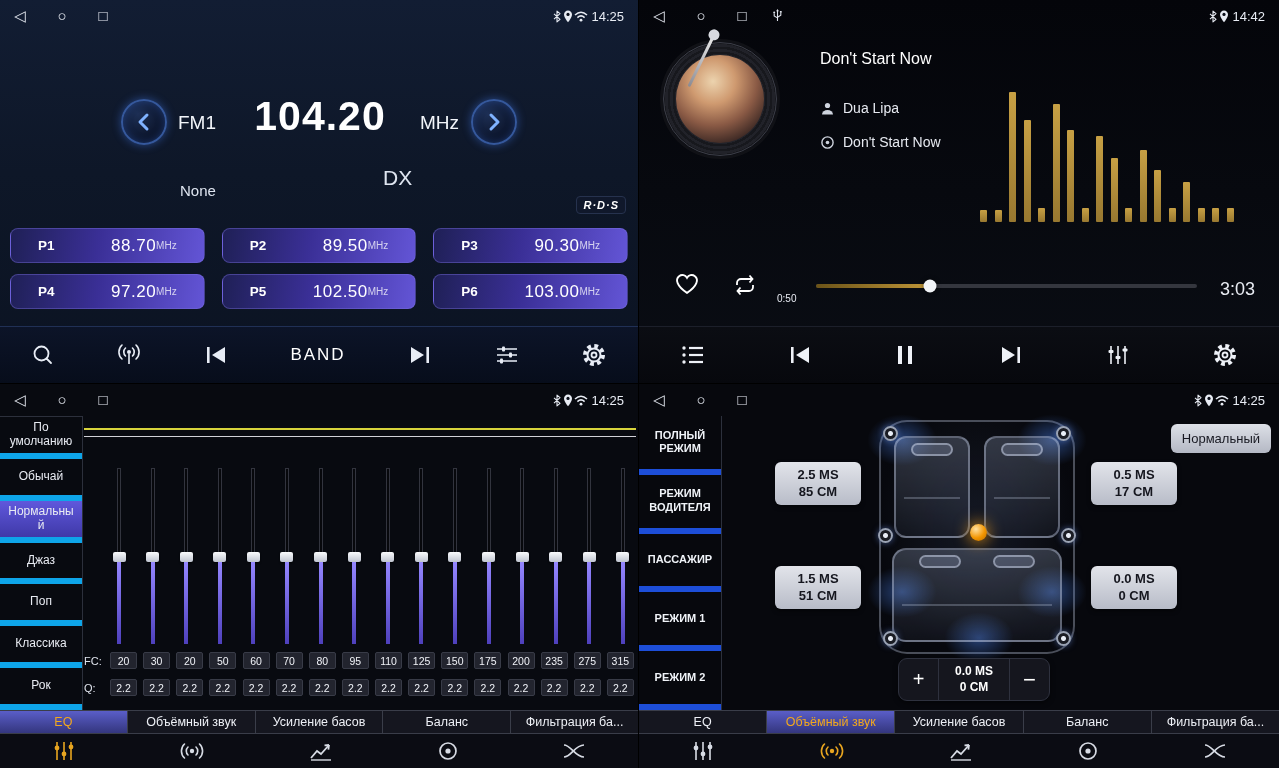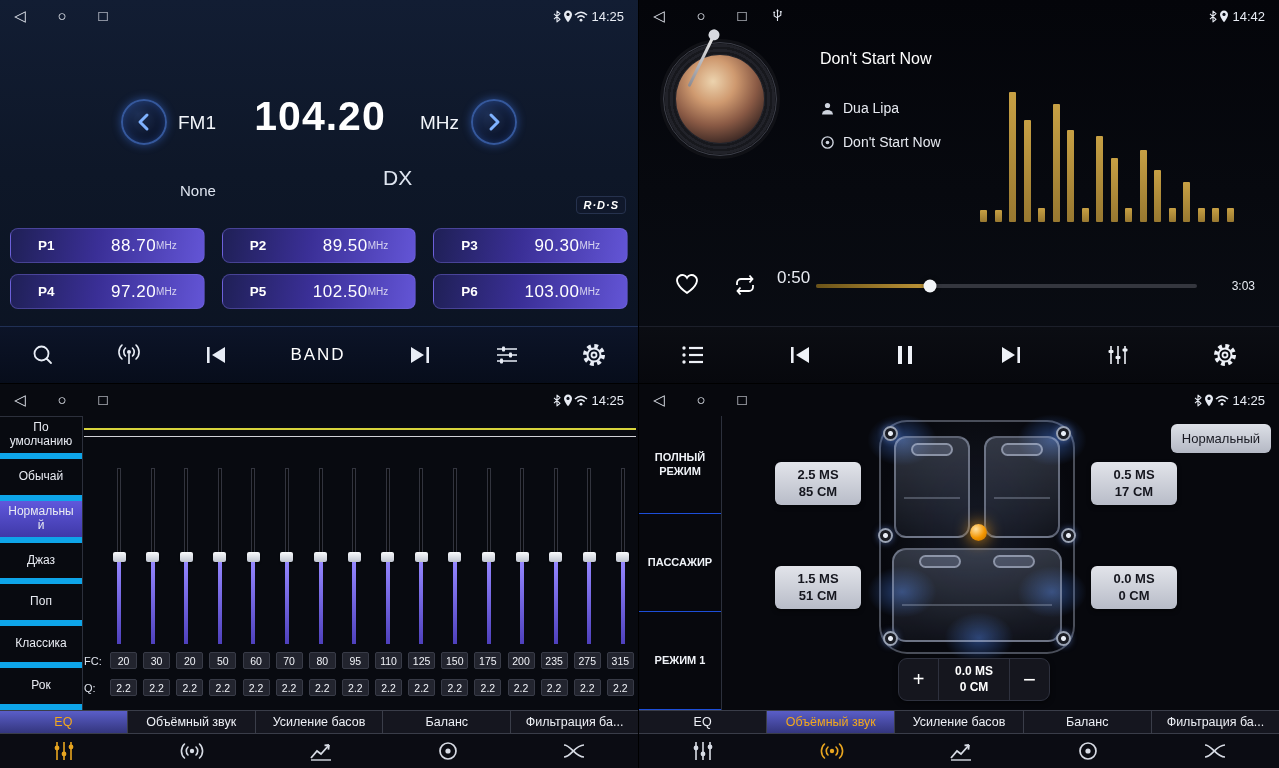--- a/index.html
+++ b/index.html
@@ -65,22 +65,22 @@
     background:linear-gradient(180deg,#f0f0f0,#8a8a92);transform:rotate(26deg);transform-origin:1.5px 4px}
   .tonearm::before{content:"";position:absolute;left:-4px;top:-5px;width:11px;height:11px;border-radius:50%;background:#d8dae0}
   .song-title{position:absolute;left:181px;top:50px;font-size:16px;font-weight:400;color:#fff}
   .meta{position:absolute;left:182px;display:flex;align-items:center;gap:9px;font-size:14px;color:#e6e9f0}
   .meta .micon{display:flex;color:#cfd4de}
   .m-artist{top:100px}.m-track{top:134px}
   .spectrum{position:absolute;left:341px;top:86px;width:278px;height:136px;display:flex;align-items:flex-end;gap:7.5px}
   .spec-bar{width:7px;flex:0 0 auto;border-radius:1px;background:linear-gradient(180deg,#c7a044,#987830)}
   .fav-btn{position:absolute;left:34px;top:271px;background:none;border:none;color:#fff;cursor:pointer}
   .repeat-btn{position:absolute;left:92px;top:274px;background:none;border:none;color:#fff;cursor:pointer}
-  .t-elapsed{position:absolute;left:138px;top:268px;font-size:17px;color:#e8ebf2}
-  .t-total{position:absolute;right:24px;top:279px;font-size:12px;color:#e8ebf2}
+  .t-elapsed{position:absolute;left:138px;top:293px;font-size:10px;color:#e8ebf2}
+  .t-total{position:absolute;right:24px;top:279px;font-size:18px;color:#e8ebf2}
   .progress{position:absolute;left:177px;right:82px;top:284px;height:4px;border-radius:2px;background:#34363e;cursor:pointer}
   .progress-fill{position:absolute;left:0;top:0;bottom:0;border-radius:2px;background:linear-gradient(90deg,#6b5318,#c09638)}
   .progress-knob{position:absolute;top:50%;left:30%;width:13px;height:13px;border-radius:50%;background:#f2f4f8;
     transform:translate(-50%,-50%);box-shadow:0 0 4px rgba(0,0,0,.6);cursor:grab}
   .toolbar2{position:absolute;left:0;right:0;bottom:0;height:57px;display:flex;align-items:center;justify-content:space-around;
     background:linear-gradient(180deg,#0b0d13,#07080d);border-top:1px solid #1c1f2a;color:#eef1f7}
 
   
   .q-eq{background:#080a10;border-right:1px solid #000}
   .eq-side{position:absolute;left:0;top:32px;width:83px;bottom:58px;display:flex;flex-direction:column;
@@ -111,21 +111,21 @@
   .tab.active{background:linear-gradient(180deg,#5a5ec8,#34367e);color:#f2a81d}
   .iconbar{position:absolute;left:0;right:0;bottom:0;height:34px;background:#0b0c13;display:flex;align-items:center;
     justify-content:space-around;color:#d7dbe4}
   .ibtn{background:none;border:none;color:inherit;cursor:pointer;display:flex}
   .ibtn.active{color:#e8a520}
 
   
   .q-sf{background:#07080d}
   .sf-menu{position:absolute;left:0;top:32px;width:83px;bottom:58px;display:flex;flex-direction:column;border-right:1px solid #2c303c}
   .sf-item{flex:1;display:flex;align-items:center;justify-content:center;text-align:center;font-size:11px;font-weight:700;
-    color:#f0f3f8;border-bottom:1px solid #1d4ed8;padding:0 6px;line-height:1.25;cursor:pointer}
+    color:#f0f3f8;border-bottom:6px solid #1d4ed8;padding:0 6px;line-height:1.25;cursor:pointer}
   .profile-btn{position:absolute;right:8px;top:40px;background:linear-gradient(180deg,#dde0e7,#b4b8c4);border:none;
     border-radius:6px;padding:7px 11px;font-size:13px;color:#181922;cursor:pointer}
   .cabin{position:absolute;left:240px;top:36px;width:196px;height:234px;border-radius:28px;
     border:2px solid rgba(175,185,205,.4);
     background:radial-gradient(ellipse at 50% 45%,rgba(70,85,120,.22),rgba(12,14,22,.05) 72%)}
   .glow{position:absolute;width:70px;height:52px;border-radius:50%;
     background:radial-gradient(ellipse,rgba(80,140,255,.42),rgba(80,140,255,0) 70%)}
   .g1{left:-14px;top:-8px}.g2{right:-14px;top:-8px}.g3{left:-14px;bottom:34px}.g4{right:-14px;bottom:34px}.g5{left:63px;bottom:-12px}
   .seat{position:absolute;border-radius:12px;border:2px solid rgba(195,205,228,.42);
     background:linear-gradient(180deg,rgba(165,180,210,.26),rgba(95,105,135,.10))}
@@ -666,22 +666,24 @@
               <path d="M3.4 6.6 Q7 3.2 10.6 6.6" fill="none" stroke="currentColor" stroke-width="1.5"></path>
               <circle cx="7" cy="9.2" r="1.4" fill="currentColor"></circle>
             </svg>
           </span>
         <span class="sb-time">14:25</span>
       </div>
     </header>
 
     <aside class="sf-menu">
       <div class="sf-item">ПОЛНЫЙ РЕЖИМ</div>
+      <div class="sf-item">РЕЖИМ ВОДИТЕЛЯ</div>
       <div class="sf-item">ПАССАЖИР</div>
       <div class="sf-item">РЕЖИМ 1</div>
+      <div class="sf-item">РЕЖИМ 2</div>
     </aside>
 
     <button class="profile-btn">Нормальный</button>
 
     <div class="cabin">
       <div class="glow g1"></div>
       <div class="glow g2"></div>
       <div class="glow g3"></div>
       <div class="glow g4"></div>
       <div class="glow g5"></div>

